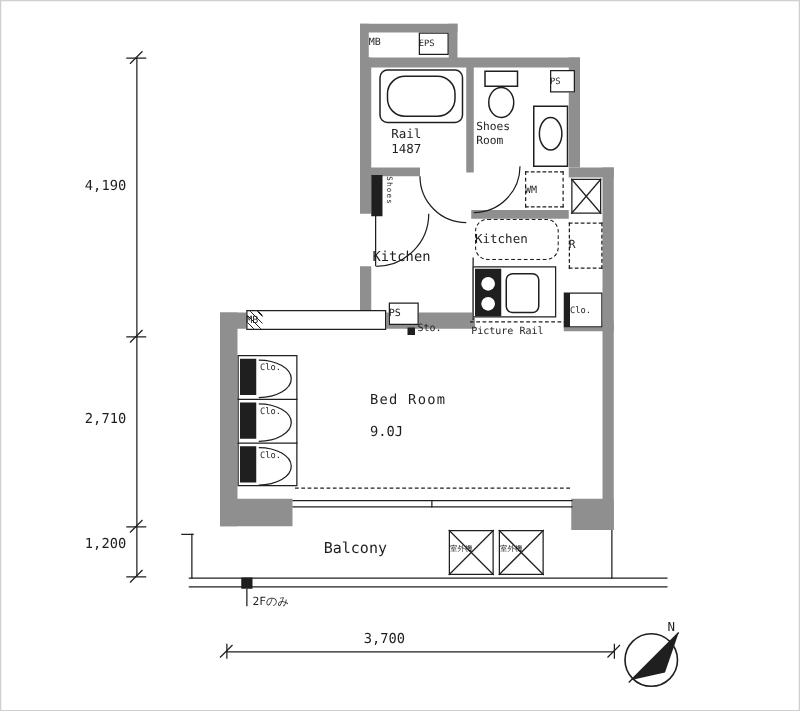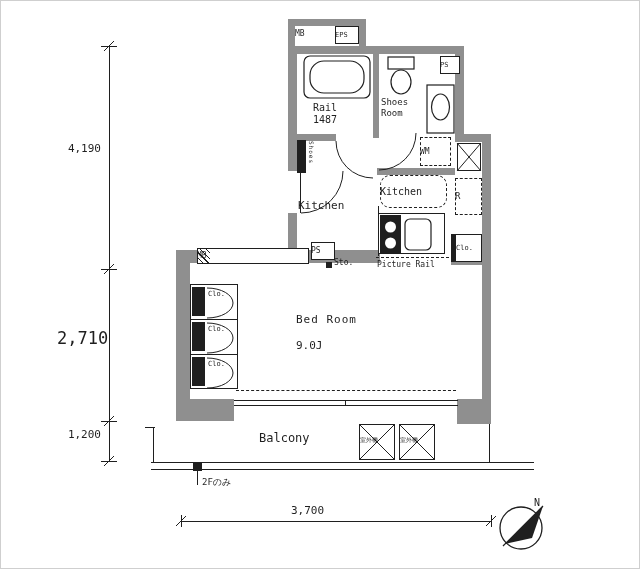--- a/index.html
+++ b/index.html
@@ -122,21 +122,21 @@
       <line x1="485" y1="525" x2="495" y2="515"></line>
     </g>
     <g>
       <circle cx="520" cy="527" r="21" fill="#ffffff" stroke="#1f1f1f" stroke-width="1.3"></circle>
       <line x1="502" y1="545" x2="542" y2="505" stroke="#1f1f1f" stroke-width="1.2"></line>
       <polygon points="504,543 542,505 531,537" fill="#1f1f1f"></polygon>
     </g>
   </svg>
 
   <div class="txt" style="left:56px;top:142px;width:44px;text-align:right;font-size:11px">4,190</div>
-  <div class="txt" style="left:56px;top:328px;width:44px;text-align:right;font-size:17px">2,710</div>
+  <div class="txt" style="left:56px;top:328px;width:44px;text-align:right;font-size:11px">2,710</div>
   <div class="txt" style="left:56px;top:428px;width:44px;text-align:right;font-size:11px">1,200</div>
   <div class="txt ctr" style="left:290px;top:504px;width:90px;font-size:11px">3,700</div>
 
   <div class="txt ctr" style="left:294px;top:28px;width:40px;font-size:8px">MB</div>
   <div class="txt ctr" style="left:334px;top:25px;width:40px;font-size:7px;line-height:18px">EPS</div>
   <div class="txt ctr" style="left:312px;top:101px;width:46px;font-size:10px">Rail</div>
   <div class="txt ctr" style="left:312px;top:113px;width:46px;font-size:10px">1487</div>
   <div class="txt ctr" style="left:380px;top:96px;width:48px;font-size:9px">Shoes</div>
   <div class="txt ctr" style="left:380px;top:107px;width:48px;font-size:9px">Room</div>
   <div class="txt ctr" style="left:439px;top:55px;width:20px;font-size:7px;line-height:18px">PS</div>

